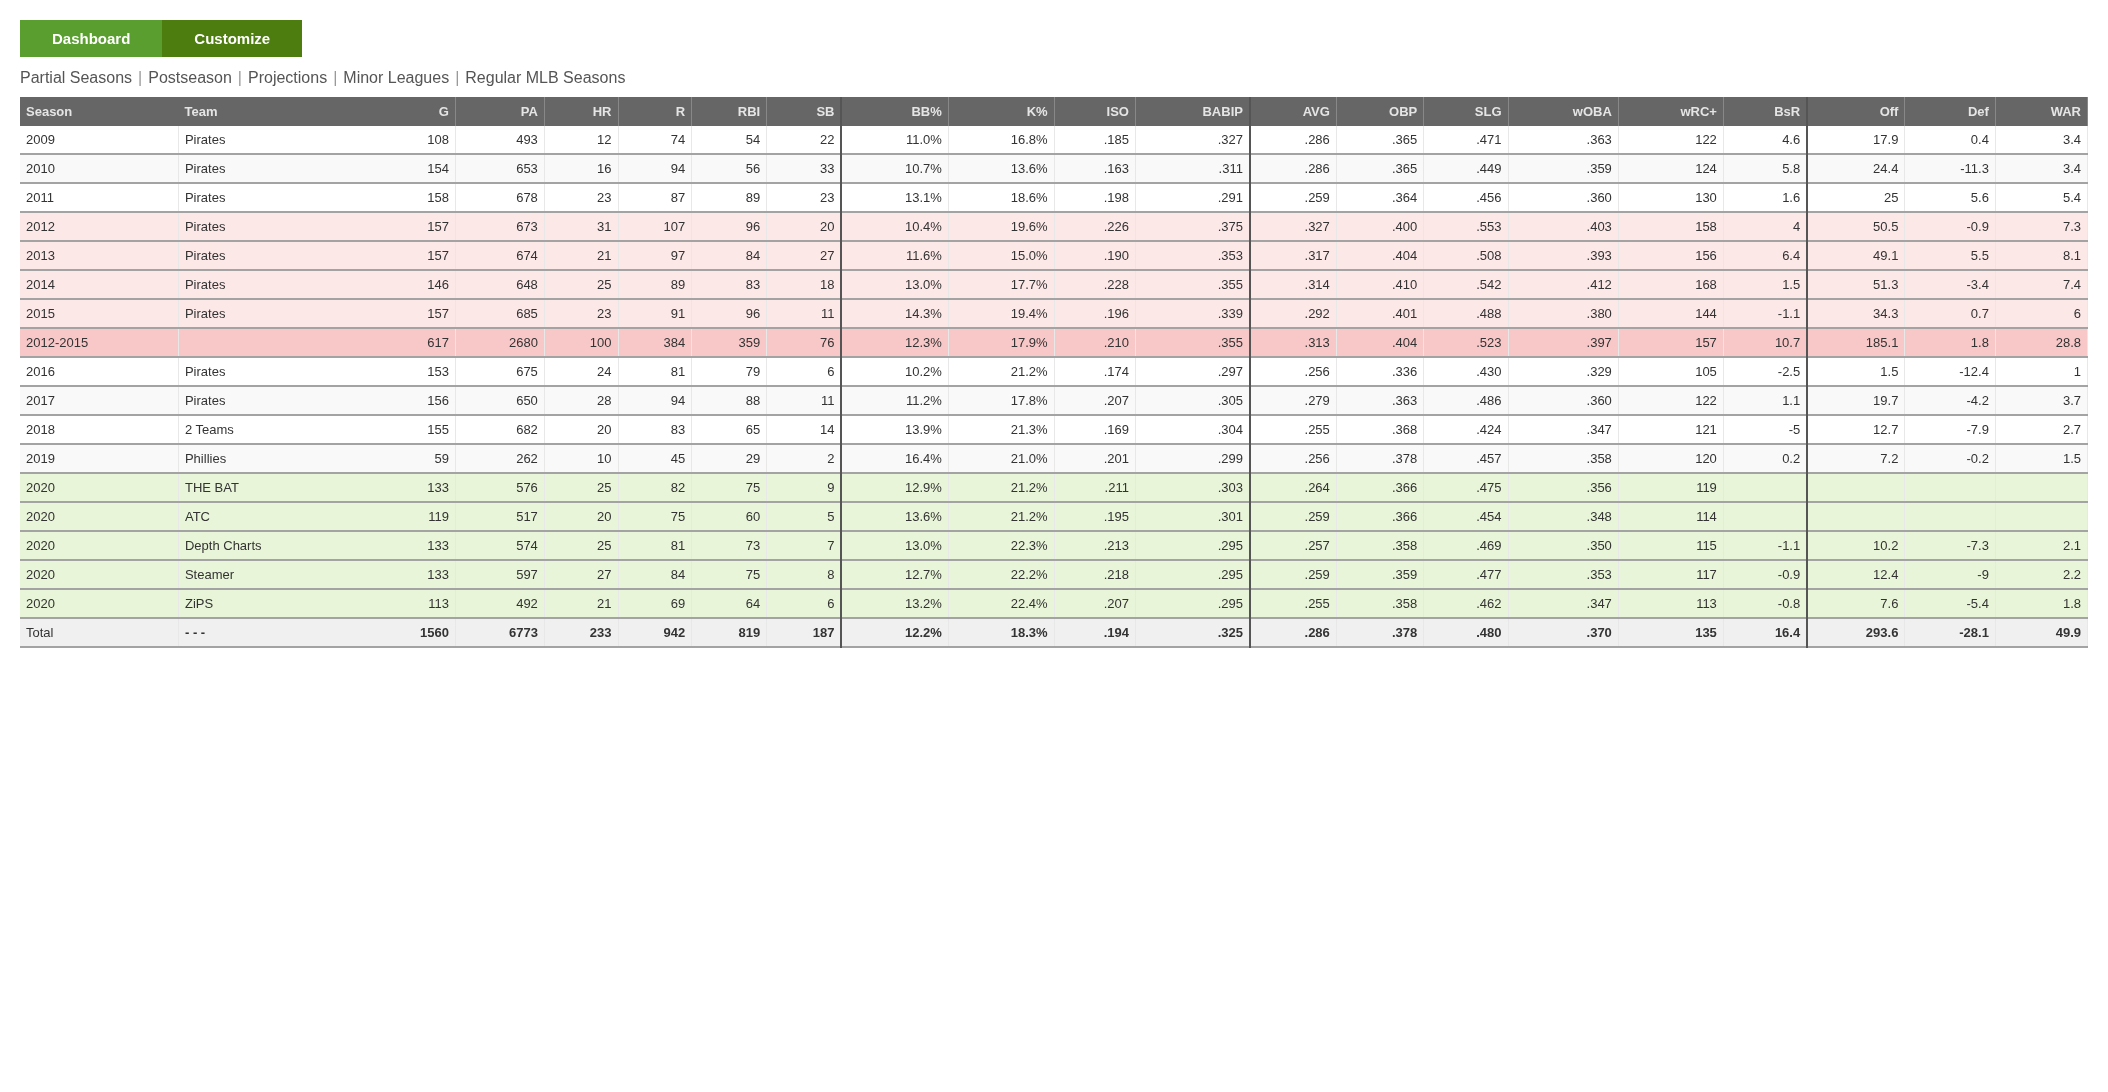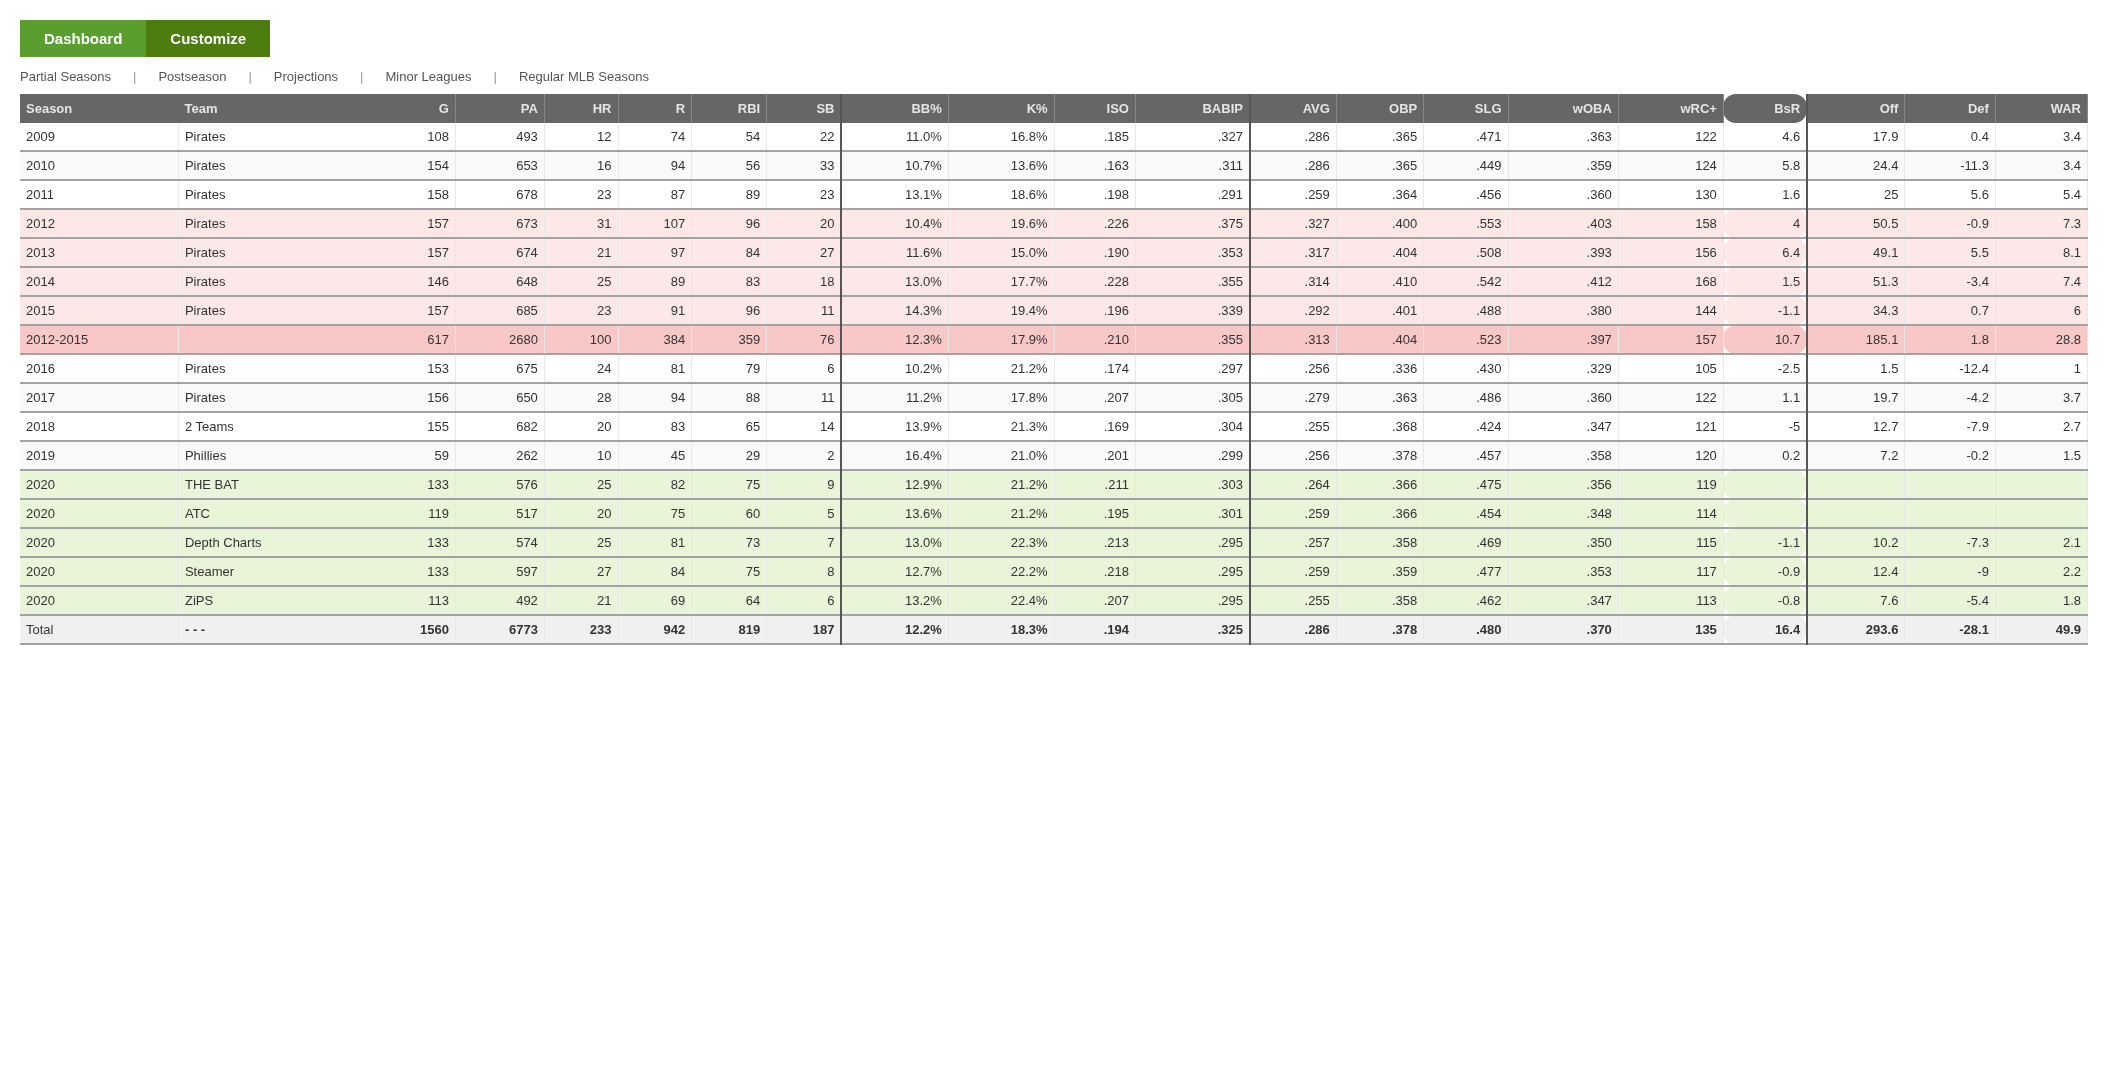--- a/index.html
+++ b/index.html
@@ -11,41 +11,41 @@
       padding: 20px;
     }
 
     
     .toolbar {
       display: flex;
       gap: 0;
       margin-bottom: 12px;
     }
     .tab-btn {
-      padding: 10px 24px;
+      padding: 10px 32px;
       font-size: 15px;
       font-weight: 600;
       border: none;
       cursor: pointer;
       color: #fff;
     }
     .tab-btn.active {
       background: #5a9e2f;
     }
     .tab-btn.inactive {
       background: #4d7c0f;
     }
 
     
     .season-filters {
       display: flex;
-      gap: 16px;
+      gap: 0;
       align-items: center;
       margin-bottom: 10px;
-      font-size: 13px;
+      font-size: 16px;
       color: #555;
     }
     .season-filters span {
       cursor: pointer;
     }
     .season-filters .sep {
       margin: 0 6px;
       color: #999;
     }
 
@@ -113,21 +113,20 @@
     }
     .stats-table tbody td:nth-child(2) {
       text-align: left;
       border-right: none;
     }
 
     
     .stats-table th.col-bsr,
     .stats-table td.col-bsr {
       border-right: 2px solid #555 !important;
-      border-radius: 13px;
     }
 
     .stats-table thead th:first-child {
       border-right: none;
     }
   </style>
 </head>
 <body>
 
 <div class="toolbar">

